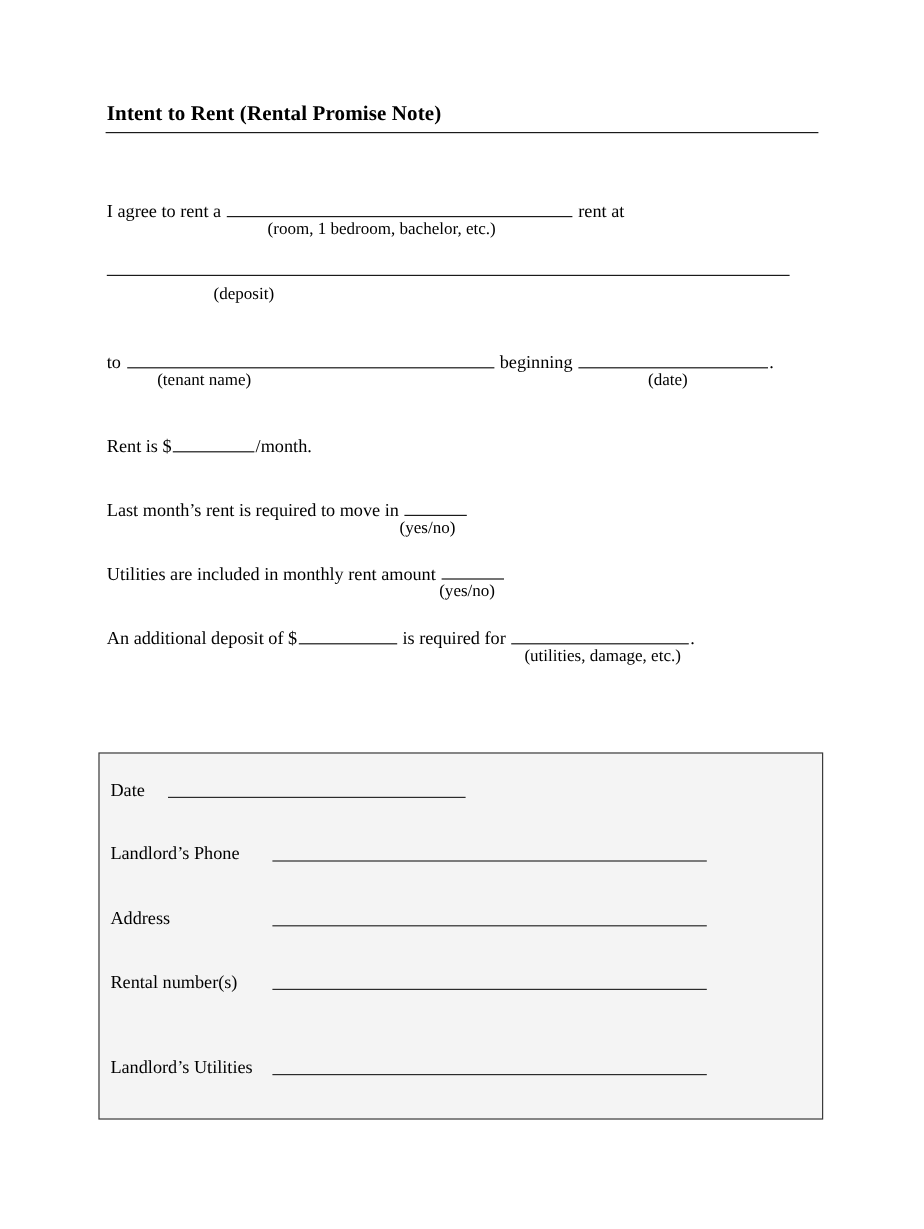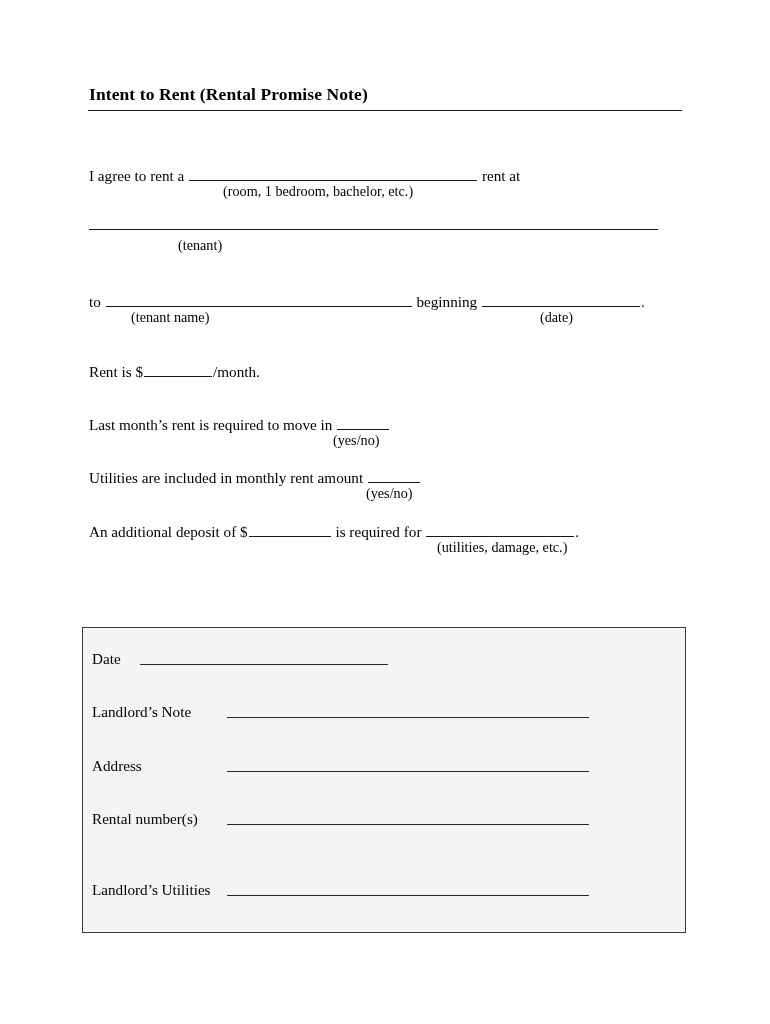--- a/index.html
+++ b/index.html
@@ -99,21 +99,21 @@
   <div class="title-rule"></div>
 
   <div class="row" style="left:89px; top:166px;">
     <span>I agree to rent a</span>
     <span class="blank" style="width:288px;"></span>
     <span>rent at</span>
   </div>
   <div class="hint" style="left:223px; top:184px;">(room, 1 bedroom, bachelor, etc.)</div>
 
   <div class="blank-wide" style="left:89px; top:229px; width:569px;"></div>
-  <div class="hint" style="left:178px; top:238px;">(tenant)</div>
+  <div class="hint" style="left:178px; top:238px;">(deposit)</div>
 
   <div class="row" style="left:89px; top:292px;">
     <span>to</span>
     <span class="blank" style="width:306px;"></span>
     <span>beginning</span>
     <span class="blank" style="width:158px;"></span><span>.</span>
   </div>
   <div class="hint" style="left:131px; top:310px;">(tenant name)</div>
   <div class="hint" style="left:540px; top:310px;text-align:right;">(date)</div>
 
@@ -138,21 +138,21 @@
     <span>is required for</span>
     <span class="blank" style="width:148px;"></span><span>.</span>
   </div>
   <div class="hint" style="left:437px; top:540px;">(utilities, damage, etc.)</div>
 
   <div class="landlord-box">
 
     <div class="box-row" style="left:9px; top:23px;">Date</div>
     <div class="box-line" style="left:57px; top:36px; width:248px;"></div>
 
-    <div class="box-row" style="left:9px; top:76px;">Landlord’s Note</div>
+    <div class="box-row" style="left:9px; top:76px;">Landlord’s Phone</div>
     <div class="box-line" style="left:144px; top:89px; width:362px;"></div>
 
     <div class="box-row" style="left:9px; top:130px;">Address</div>
     <div class="box-line" style="left:144px; top:143px; width:362px;"></div>
 
     <div class="box-row" style="left:9px; top:183px;">Rental number(s)</div>
     <div class="box-line" style="left:144px; top:196px; width:362px;"></div>
 
     <div class="box-row" style="left:9px; top:254px;">Landlord’s Utilities</div>
     <div class="box-line" style="left:144px; top:267px; width:362px;"></div>

